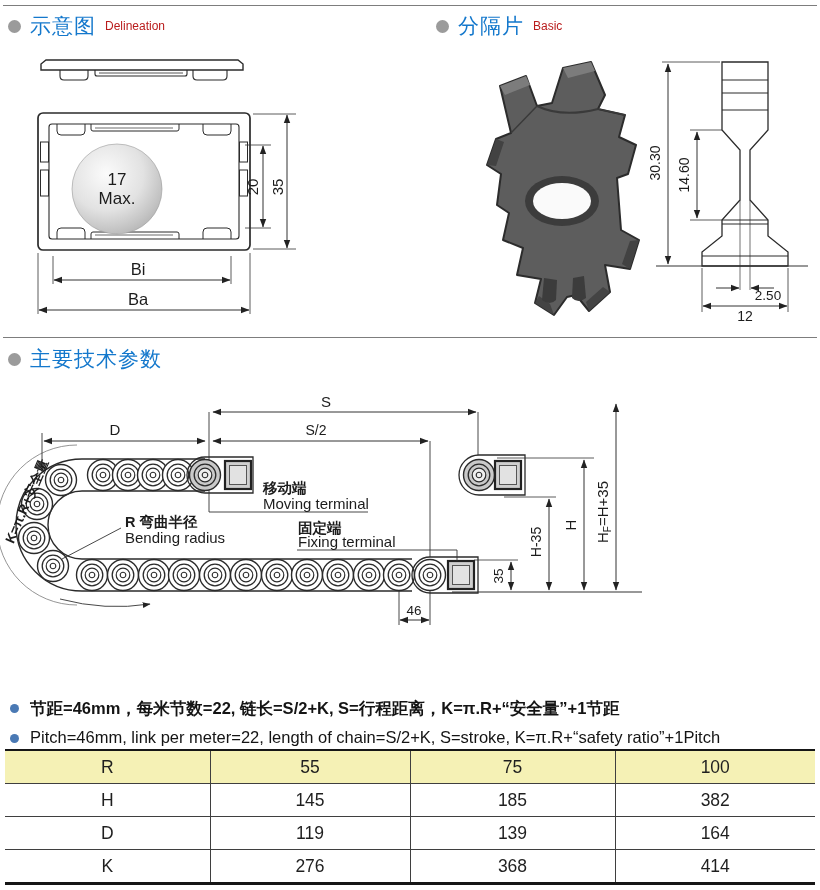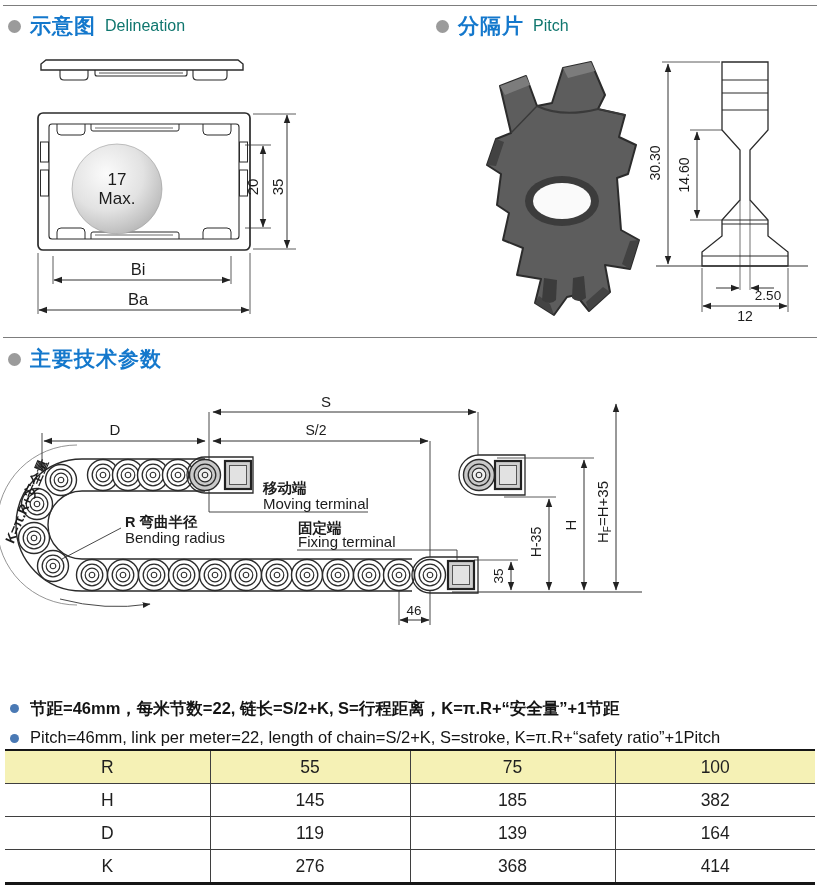--- a/index.html
+++ b/index.html
@@ -1,22 +1,22 @@
 <!DOCTYPE html>
 <html><head>
 <meta charset="utf-8">
 <style>
   html,body{margin:0;padding:0;background:#ffffff;}
   #app{position:relative;width:820px;height:890px;background:#fff;overflow:hidden;
        font-family:"Liberation Sans","DejaVu Sans",sans-serif;color:#1c1c1c;}
   .hrule{position:absolute;left:3px;right:3px;border-top:1.6px solid #7d7d7d;}
   .sec-h{position:absolute;display:flex;align-items:center;gap:9px;}
   .dot{width:13px;height:13px;border-radius:50%;background:#9b9b9b;flex:0 0 auto;}
-  .zh{font-size:21px;font-weight:bold;color:#1478cc;letter-spacing:1px;}
-  .en{font-size:16px;color:#0f766e;}
+  .zh{font-size:21px;font-weight:normal;color:#1478cc;letter-spacing:1px;}
+  .en{font-size:12px;color:#b91c1c;}
   .note{position:absolute;left:10px;display:flex;align-items:flex-start;gap:11px;margin-top:47px;}
   .ndot{width:9px;height:9px;border-radius:50%;background:#4a79b4;margin-top:6px;flex:0 0 auto;}
   .nzh{font-size:16.5px;font-weight:bold;color:#141414;}
   .nen{font-size:16.5px;color:#141414;}
   table.spec{position:absolute;left:5px;top:749px;width:810px;border-collapse:collapse;table-layout:fixed;
        border-top:2.6px solid #161616;border-bottom:3.4px solid #161616;}
   table.spec td{height:32px;text-align:center;font-size:17.5px;color:#1f1f1f;
        border-bottom:1.6px solid #3f3f3f;border-right:1.6px solid #3f3f3f;padding:0;}
   table.spec td:last-child{border-right:none;text-align:center;}
   table.spec tr:last-child td{border-bottom:none;}
@@ -33,21 +33,21 @@
 
   <div class="sec-h" style="left:8px;top:12px">
     <div class="dot"></div>
     <span class="zh">示意图</span>
     <span class="en">Delineation</span>
   </div>
 
   <div class="sec-h" style="left:436px;top:12px">
     <div class="dot"></div>
     <span class="zh">分隔片</span>
-    <span class="en">Pitch</span>
+    <span class="en">Basic</span>
   </div>
 
   <svg style="position:absolute;left:15px;top:50px" width="320" height="290" viewBox="0 0 320 290">
     <defs>
       <marker id="m-del" viewBox="0 0 10 10" refX="9" refY="5" markerWidth="9" markerHeight="9" orient="auto-start-reverse">
         <path d="M0 1.4 L9.6 5 L0 8.6 z" fill="#222"></path>
       </marker>
       <radialGradient id="ballg" cx="38%" cy="33%" r="75%">
         <stop offset="0%" stop-color="#fbfbfb"></stop>
           <stop offset="55%" stop-color="#e2e2e2"></stop>

